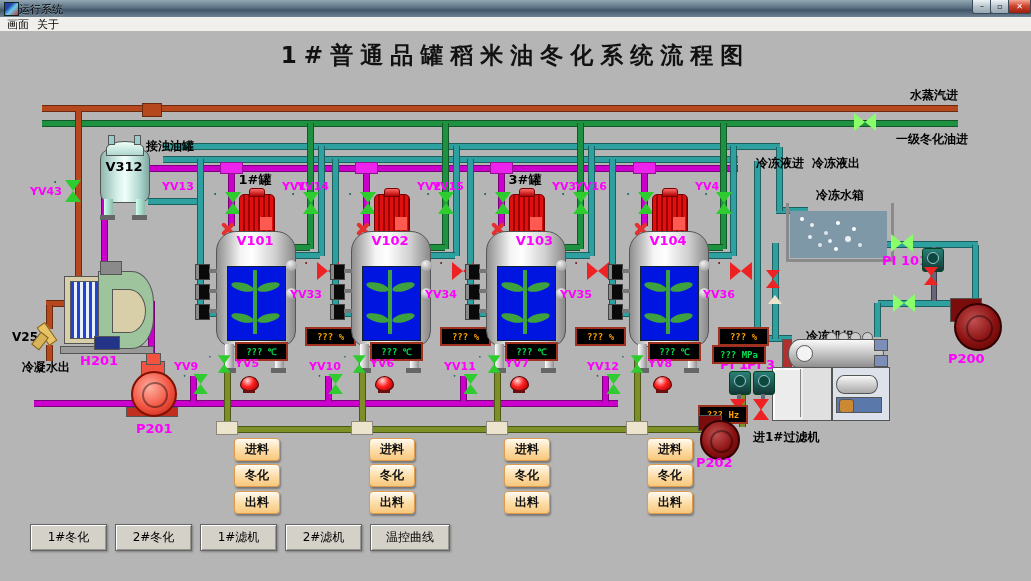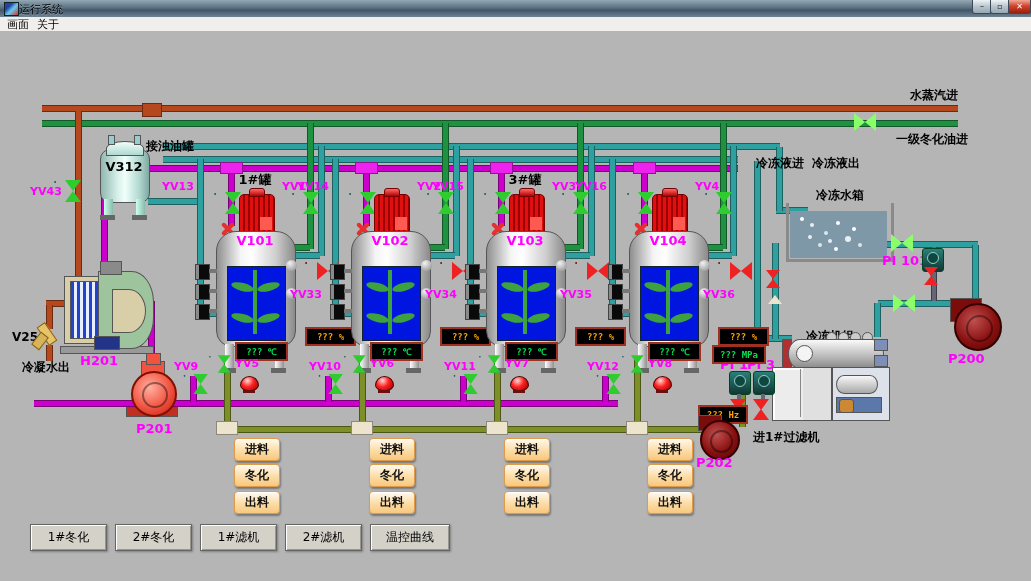--- a/index.html
+++ b/index.html
@@ -78,20 +78,21 @@
     <span class="wbtn" style="left:972px;width:18px">–</span>
     <span class="wbtn" style="left:990px;width:18px">▫</span>
     <span class="wbtn close" style="left:1008px;width:21px">✕</span>
   </div>
   <div id="menubar">
     <span class="mitem" style="left:4px">画面</span>
     <span class="mitem" style="left:34px">关于</span>
   </div>
 
   <div id="canvas">
+    <div id="ptitle">1#普通品罐稻米油冬化系统流程图</div>
 
     <div class="ph c-steam" style="left:42px;top:74px;width:916px"></div>
     <div class="ph c-green" style="left:42px;top:89px;width:916px"></div>
     <div class="ph c-teal" style="left:163px;top:112px;width:617px"></div>
     <div class="ph c-teal" style="left:163px;top:125px;width:575px"></div>
     <div class="ph c-teal" style="left:148px;top:167px;width:50px"></div>
     <div class="ph c-mag" style="left:101px;top:134px;width:637px"></div>
     <div class="ph c-mag" style="left:34px;top:369px;width:584px"></div>
     <div class="ph c-olive" style="left:218px;top:395px;width:492px"></div>
     <div class="ph c-steam" style="left:46px;top:269px;width:34px"></div>
@@ -407,21 +408,21 @@
       <div class="lbl" style="left:142px;top:9px">YV3</div>
       <div class="sol" style="left:152px;top:19px">
           <i class="fan"></i>
           <i class="vb1" style="left:11px;top:2px"></i>
           <i class="vb2" style="left:11px;top:13px"></i>
         </div>
       <div class="xfit" style="left:80px;top:50px"></div>
       <div class="mbase" style="left:96px;top:61px"></div>
       <div class="motor" style="left:99px;top:23px"></div>
       <div class="tankbody" style="left:76px;top:60px;width:78px;height:114px"></div>
-      <div class="lbl big" style="left:87px;top:62px;width:56px;text-align:center">V103</div>
+      <div class="lbl big" style="left:87px;top:62px;width:56px;text-align:right">V103</div>
       <div class="bluewin" style="left:87px;top:95px;width:57px;height:73px">
         <i class="shaft" style="left:25px;top:3px;height:64px"></i>
         <i class="blade" style="left:3px;top:16px;transform:rotate(14deg)"></i>
           <i class="blade" style="left:29px;top:16px;transform:rotate(-14deg)"></i>
         <i class="blade" style="left:3px;top:47px;transform:rotate(14deg)"></i>
           <i class="blade" style="left:29px;top:47px;transform:rotate(-14deg)"></i>
       </div>
       <div class="sbox" style="left:55px;top:93px"></div>
         <div class="sstub" style="left:69px;top:98px"></div>
       <div class="sbox" style="left:55px;top:113px"></div>

